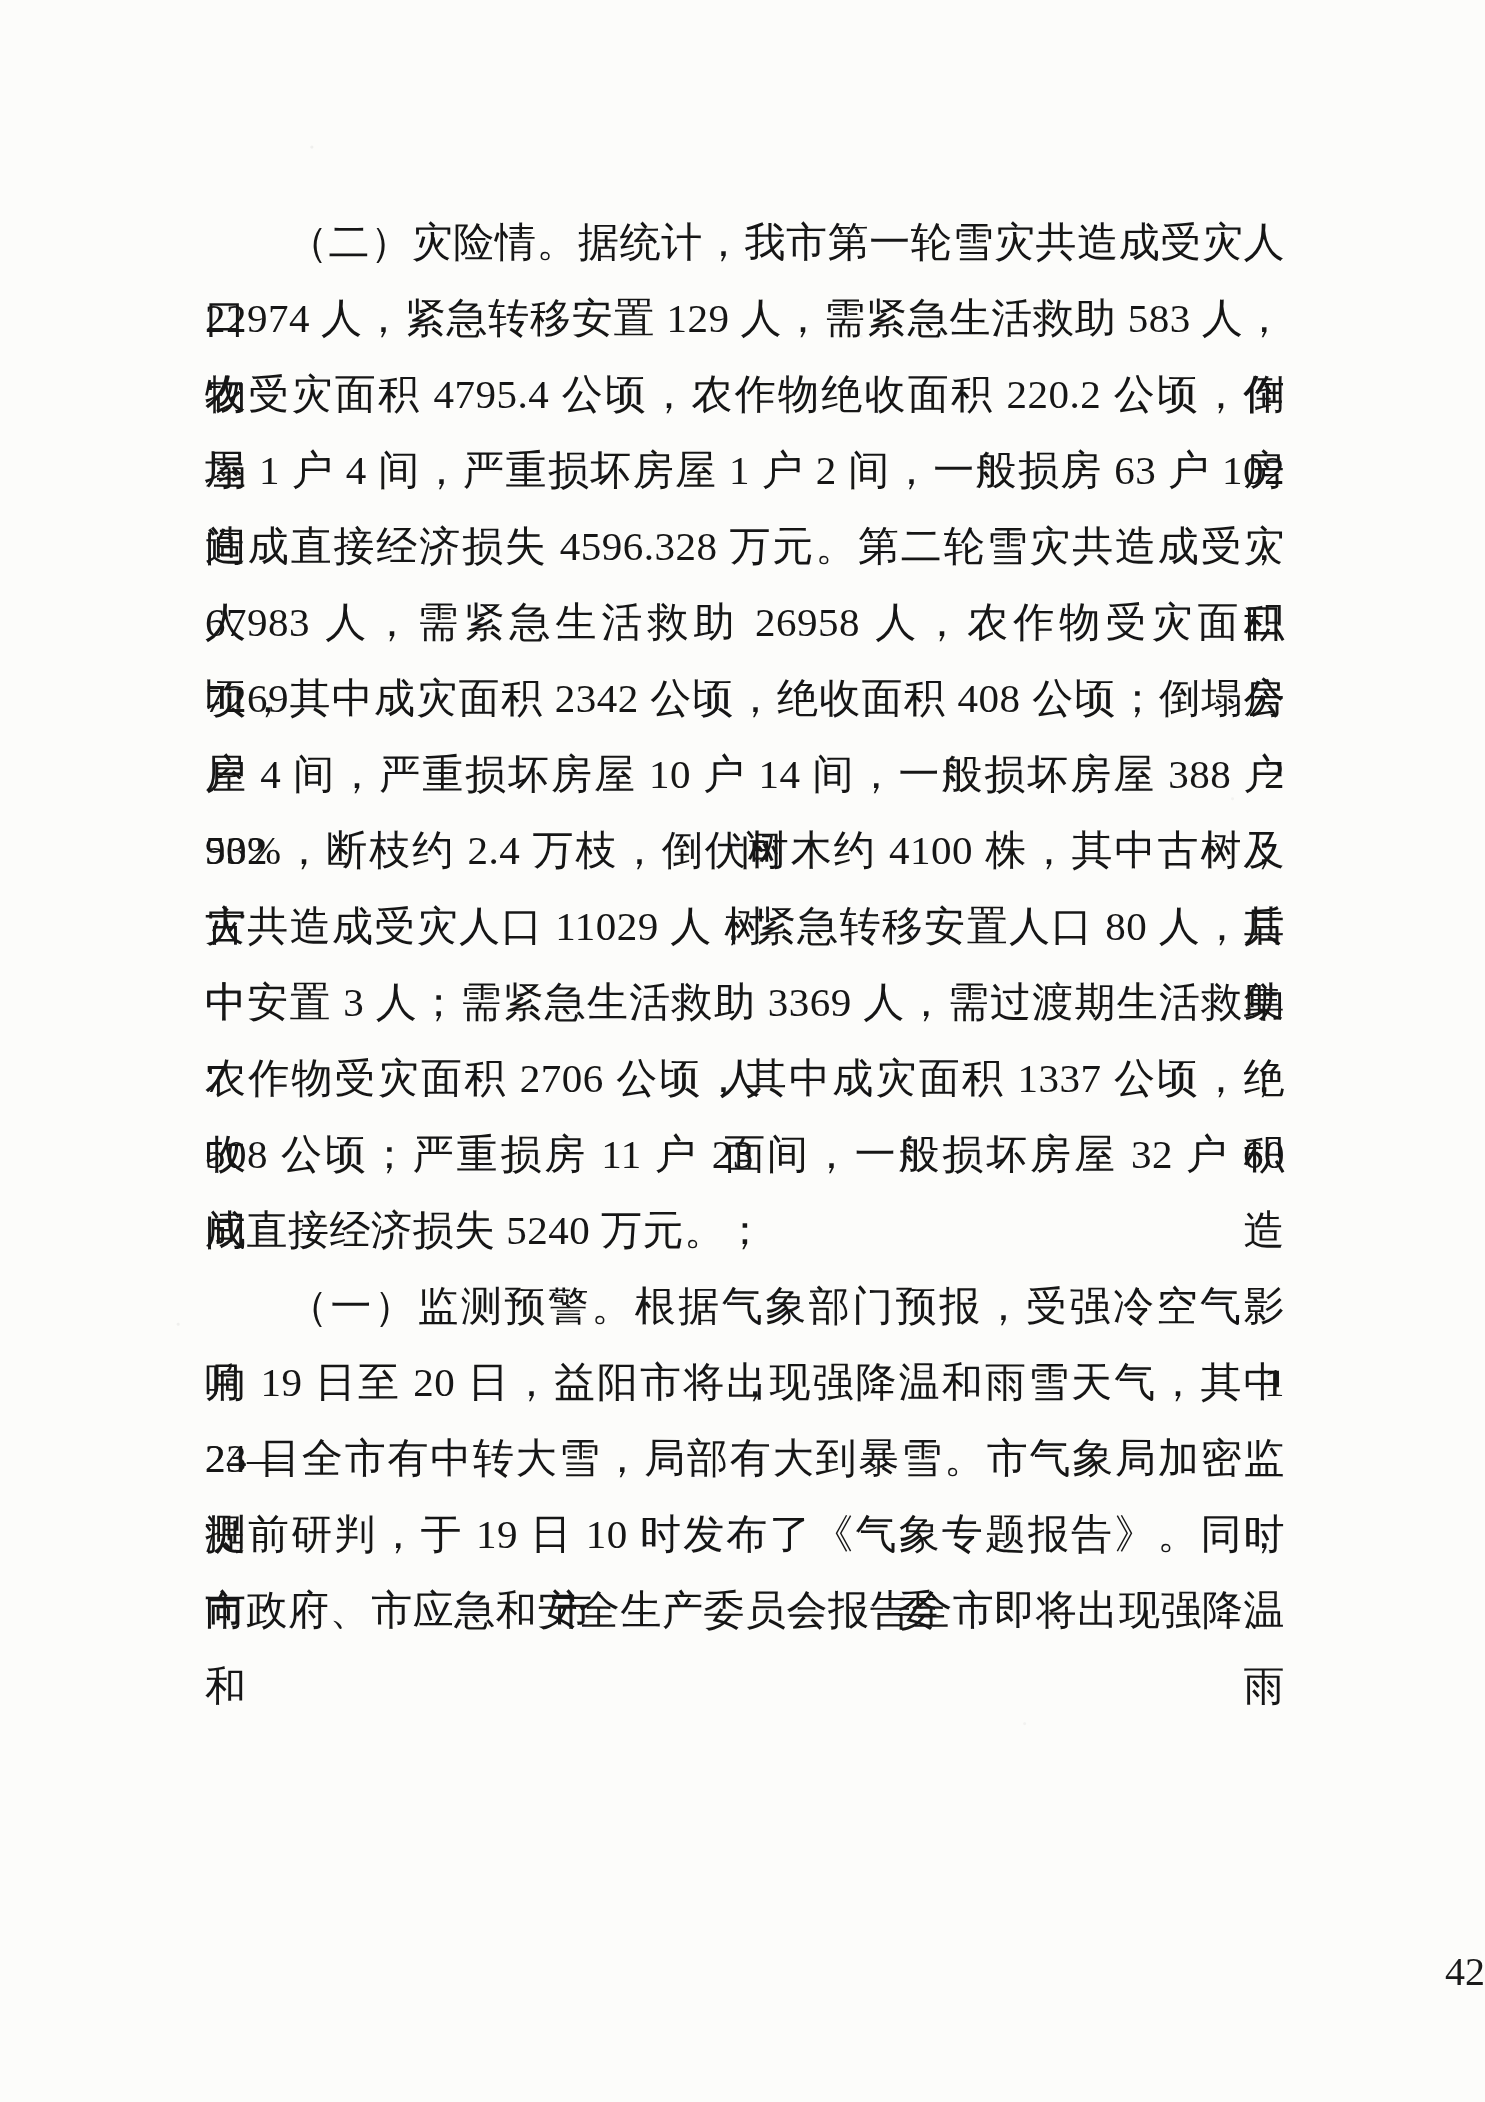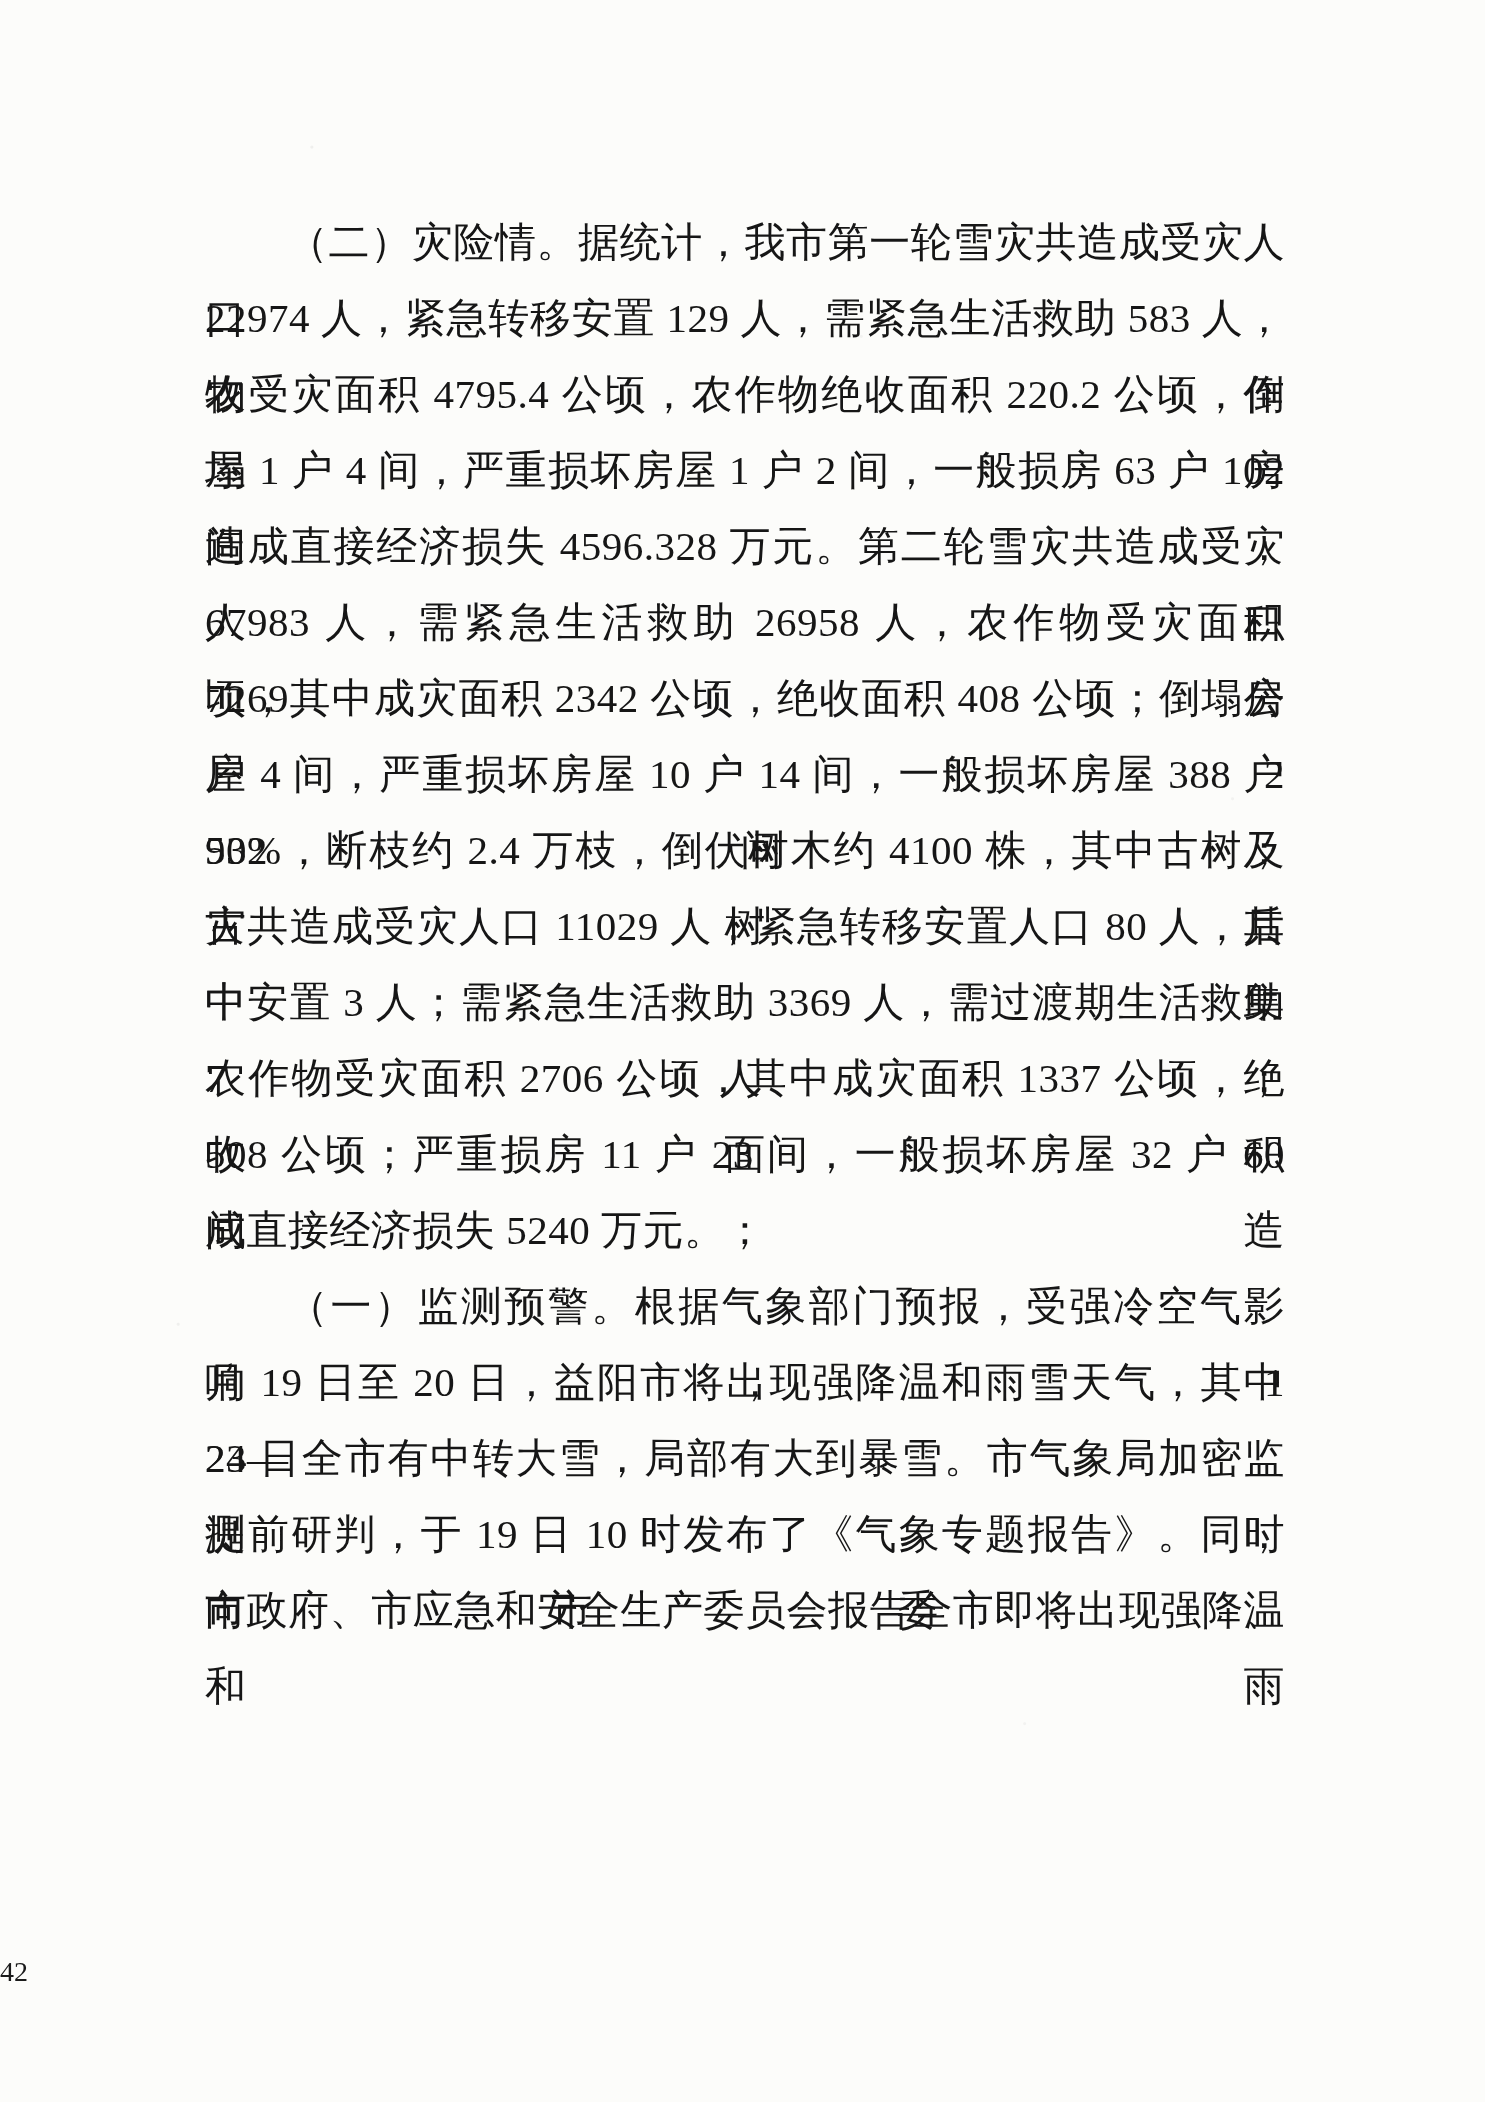--- a/index.html
+++ b/index.html
@@ -50,22 +50,22 @@
     text-justify: inter-character;
   }
   .line.indent {
     text-indent: 82px;
   }
   .page-number {
     position: absolute;
     top: 1950px;
     left: 0;
     width: 100%;
-    text-align: left;
-    font-size: 28px;
+    text-align: right;
+    font-size: 40px;
     line-height: 44px;
     color: #1a1a1a;
   }
 </style>
 </head>
 <body>
 
 <div class="sheet">
   <div class="text-block">
     <div class="line j indent">（二）灾险情。据统计，我市第一轮雪灾共造成受灾人口</div>

